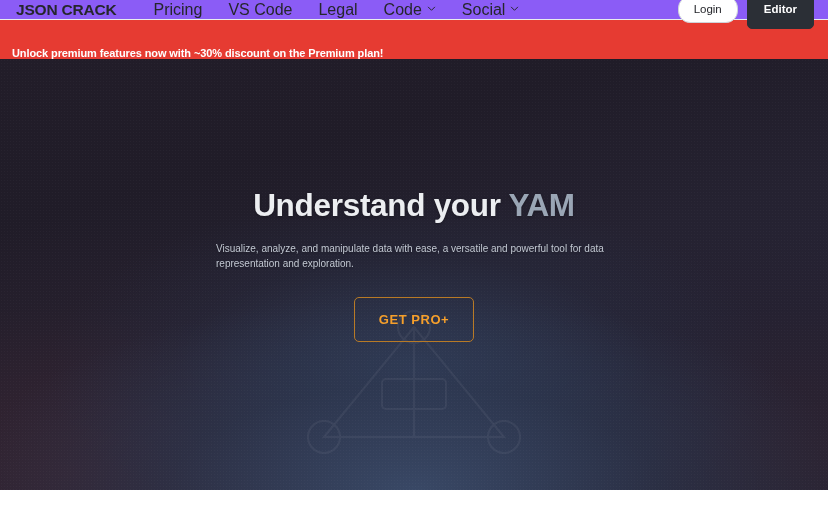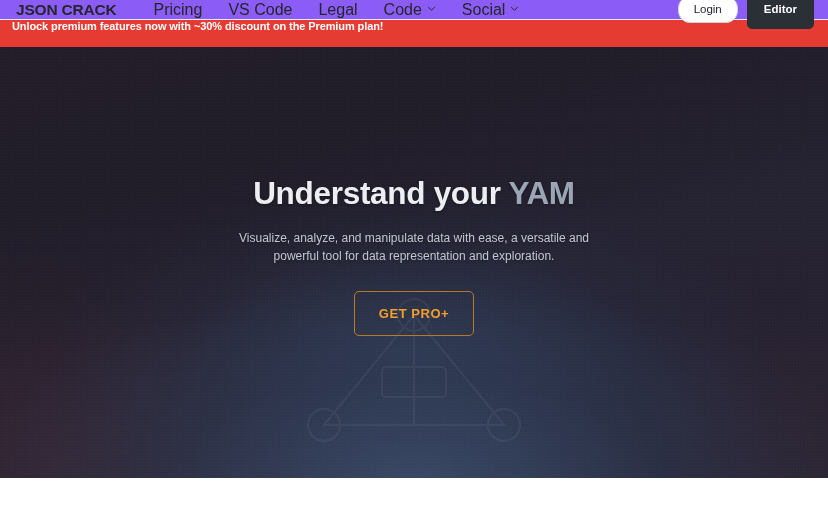--- a/index.html
+++ b/index.html
@@ -100,24 +100,24 @@
     border: 1px solid #2b2f36;
     border-radius: 5px;
     padding: 11px 16px;
     cursor: pointer;
     line-height: 1.35;
   }
 
   
   .banner {
     position: relative;
-    height: 27px;
+    height: 39px;
     background: #e63b32;
     display: flex;
-    align-items: flex-start;
+    align-items: flex-end;
     padding-left: 12px;
     cursor: pointer;
     z-index: 4;
   }
 
   .banner-text {
     font-size: 11px;
     font-weight: 700;
     color: #ffffff;
     letter-spacing: -0.1px;
@@ -178,23 +178,23 @@
     text-shadow: 0 1px 3px rgba(0,0,0,0.30);
     max-width: 620px;
   }
 
   .headline .dyn {
     color: #9aa6b5;
   }
 
   .subtitle {
     margin-top: 17px;
-    font-size: 12px;
+    font-size: 10px;
     line-height: 1.48;
-    text-align: center;
+    text-align: left;
     color: #c2c8d2;
     max-width: 396px;
     text-shadow: 0 1px 2px rgba(0,0,0,0.25);
   }
 
   .cta-row {
     margin-top: 25px;
     display: flex;
     align-items: center;
     gap: 21px;

